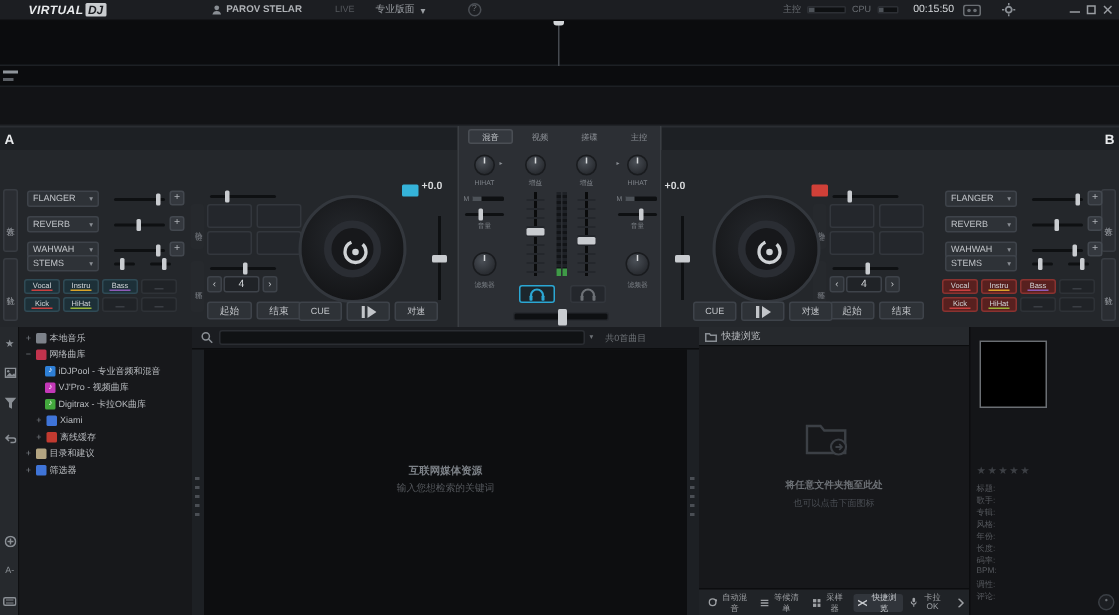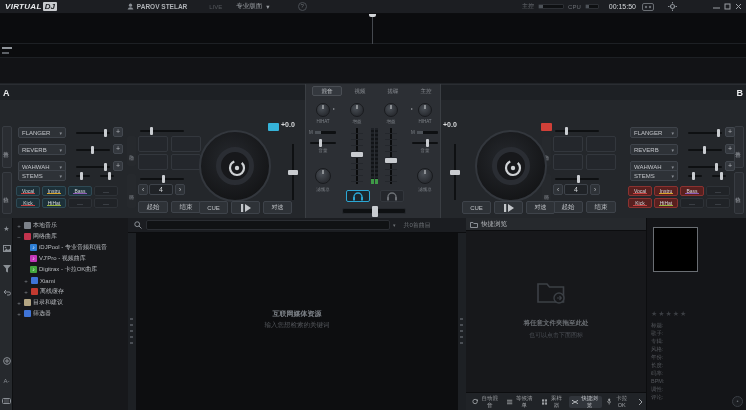--- a/index.html
+++ b/index.html
@@ -1,21 +1,21 @@
 <!DOCTYPE html>
 <html><head>
 <meta charset="utf-8">
 <style>
   html,body{margin:0;padding:0;background:#000;}
   *{box-sizing:border-box;font-family:"Liberation Sans","DejaVu Sans",sans-serif;}
   .app{position:relative;width:746px;height:410px;background:#17181b;overflow:hidden;}
   .abs{position:absolute;}
   
   .topbar{left:0;top:0;width:746px;height:14px;background:#1c1e22;border-bottom:1px solid #0c0d0f;display:flex;align-items:center;}
-  .logo{display:flex;align-items:center;margin-left:5px;justify-content:space-between;}
+  .logo{display:flex;align-items:center;margin-left:19px;justify-content:space-between;}
   .logo-main{font-size:8px;font-weight:bold;font-style:italic;color:#e8eaec;letter-spacing:.3px;}
   .logo-badge{font-size:8px;font-weight:bold;font-style:italic;color:#1c1e22;background:#c9cccf;border-radius:1px;padding:0 2px;margin-left:1px;}
   .tb-user{display:flex;align-items:center;gap:3px;margin-left:70px;color:#aeb1b5;font-size:6.5px;font-weight:bold;}
   .tb-live{margin-left:22px;color:#55585d;font-size:6px;}
   .tb-dd{margin-left:14px;color:#9a9ea3;font-size:6.5px;display:flex;gap:4px;align-items:center;}
   .tb-help{margin-left:28px;width:9px;height:9px;border:1px solid #4a4e54;border-radius:50%;color:#6a6e73;font-size:6px;line-height:7px;text-align:center;}
   .meter{width:26px;height:5px;background:#0e1012;border:1px solid #2c2f34;border-radius:1px;position:relative;overflow:hidden;}
   .meter i{position:absolute;left:0;top:0;bottom:0;background:#4d5258;}
   .tb-lab{color:#6a6e73;font-size:6px;}
   .tb-clock{color:#d5d8db;font-size:7px;margin:0 6px;}

